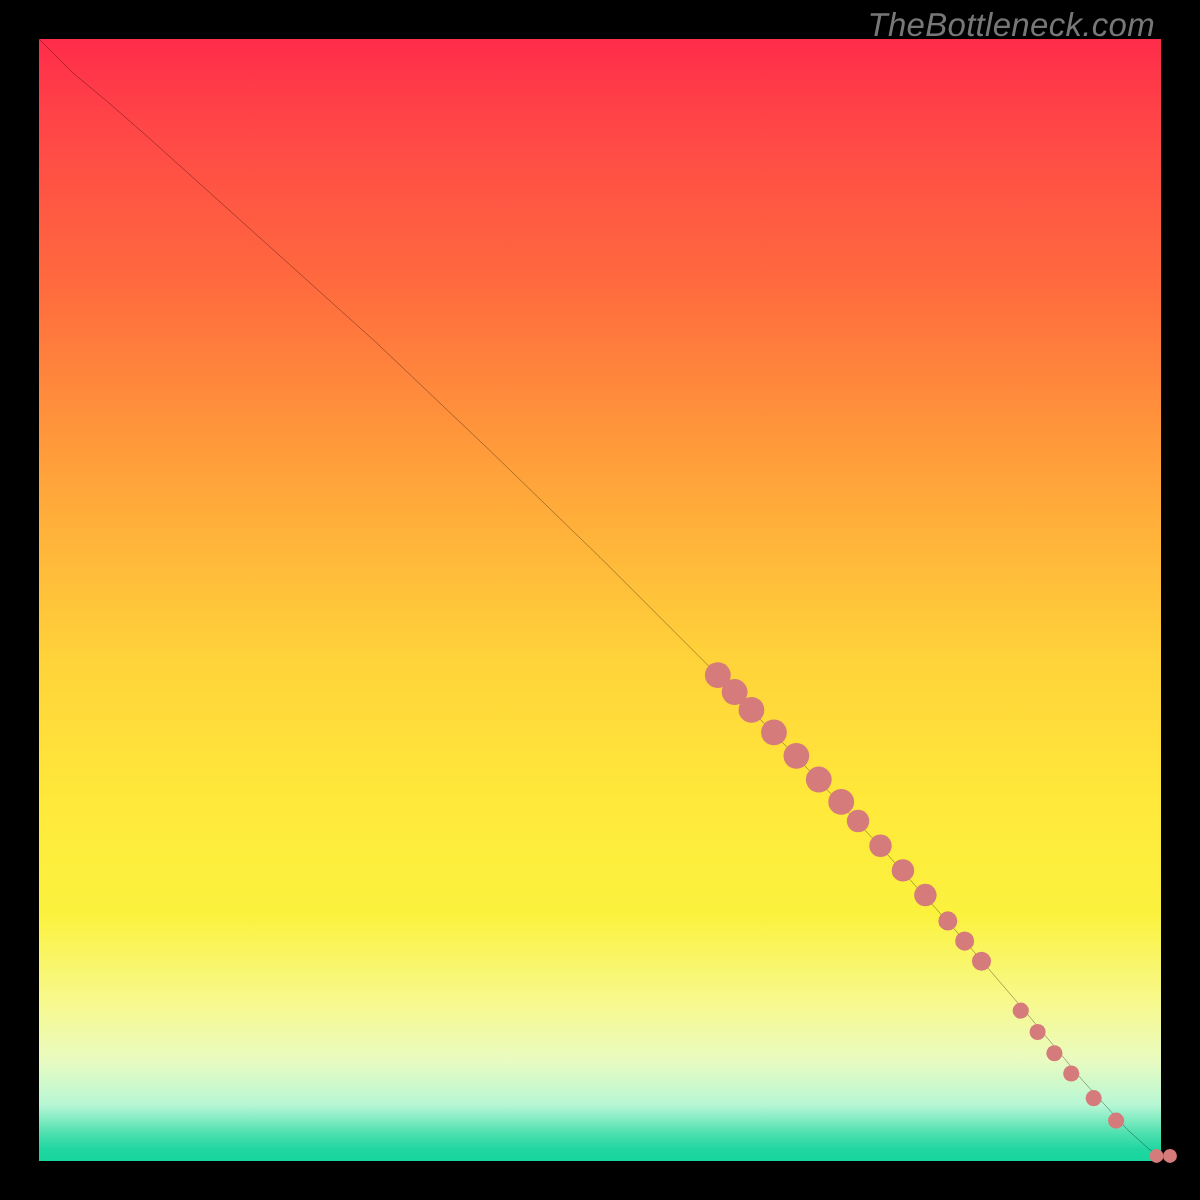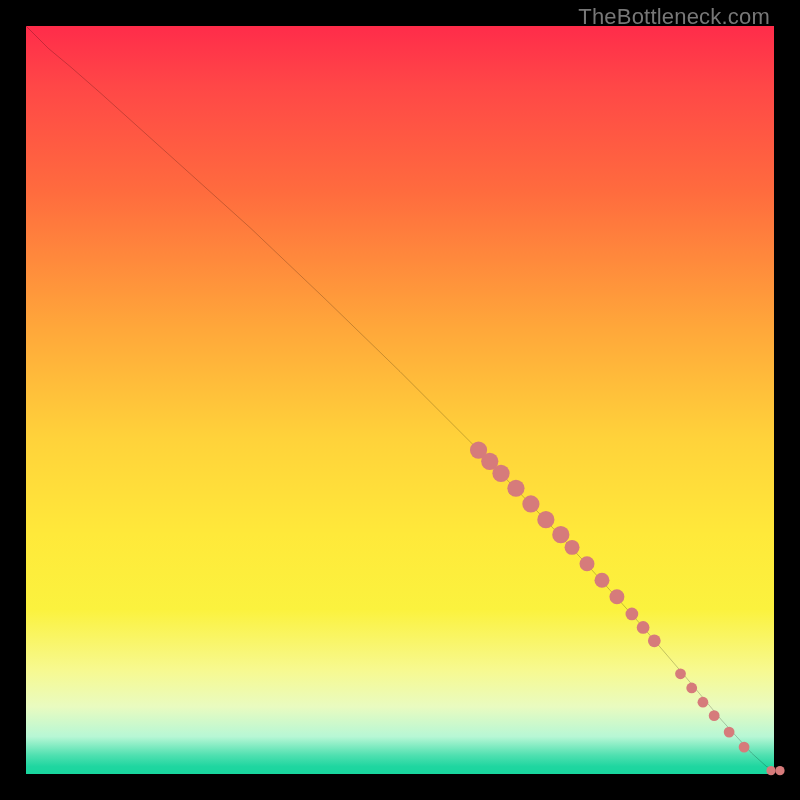--- a/index.html
+++ b/index.html
@@ -41,20 +41,21 @@
   }
   .attribution {
     position: absolute;
     top: 4px;
     right: 30px;
     color: #777777;
     font-size: 22px;
     font-weight: 400;
     letter-spacing: 0.2px;
     user-select: none;
+    font-style: italic;
   }
   svg.overlay {
     position: absolute;
     left: 26px;
     top: 26px;
     width: 748px;
     height: 748px;
     overflow: visible;
   }
 </style>

